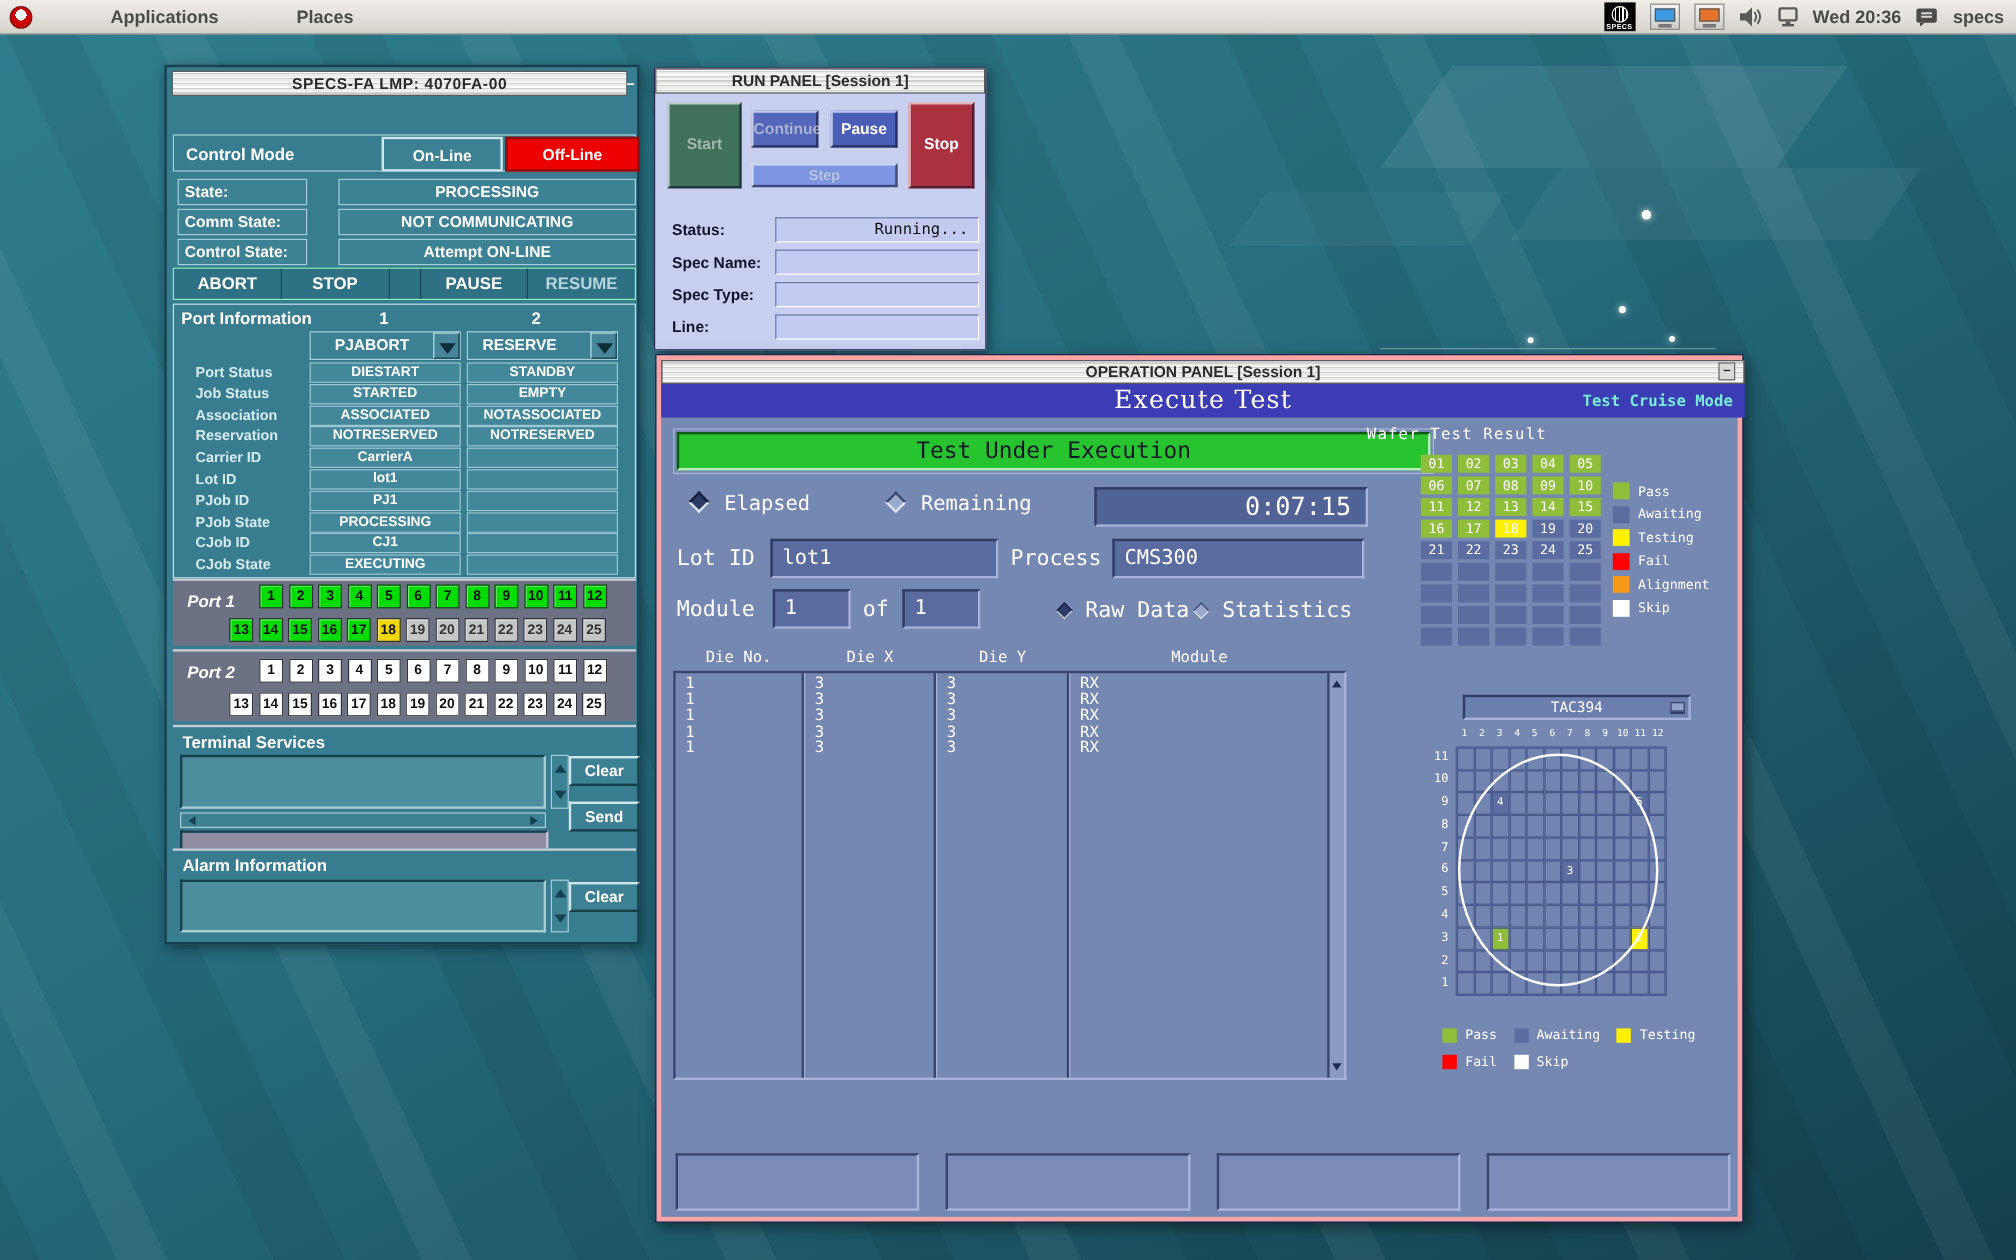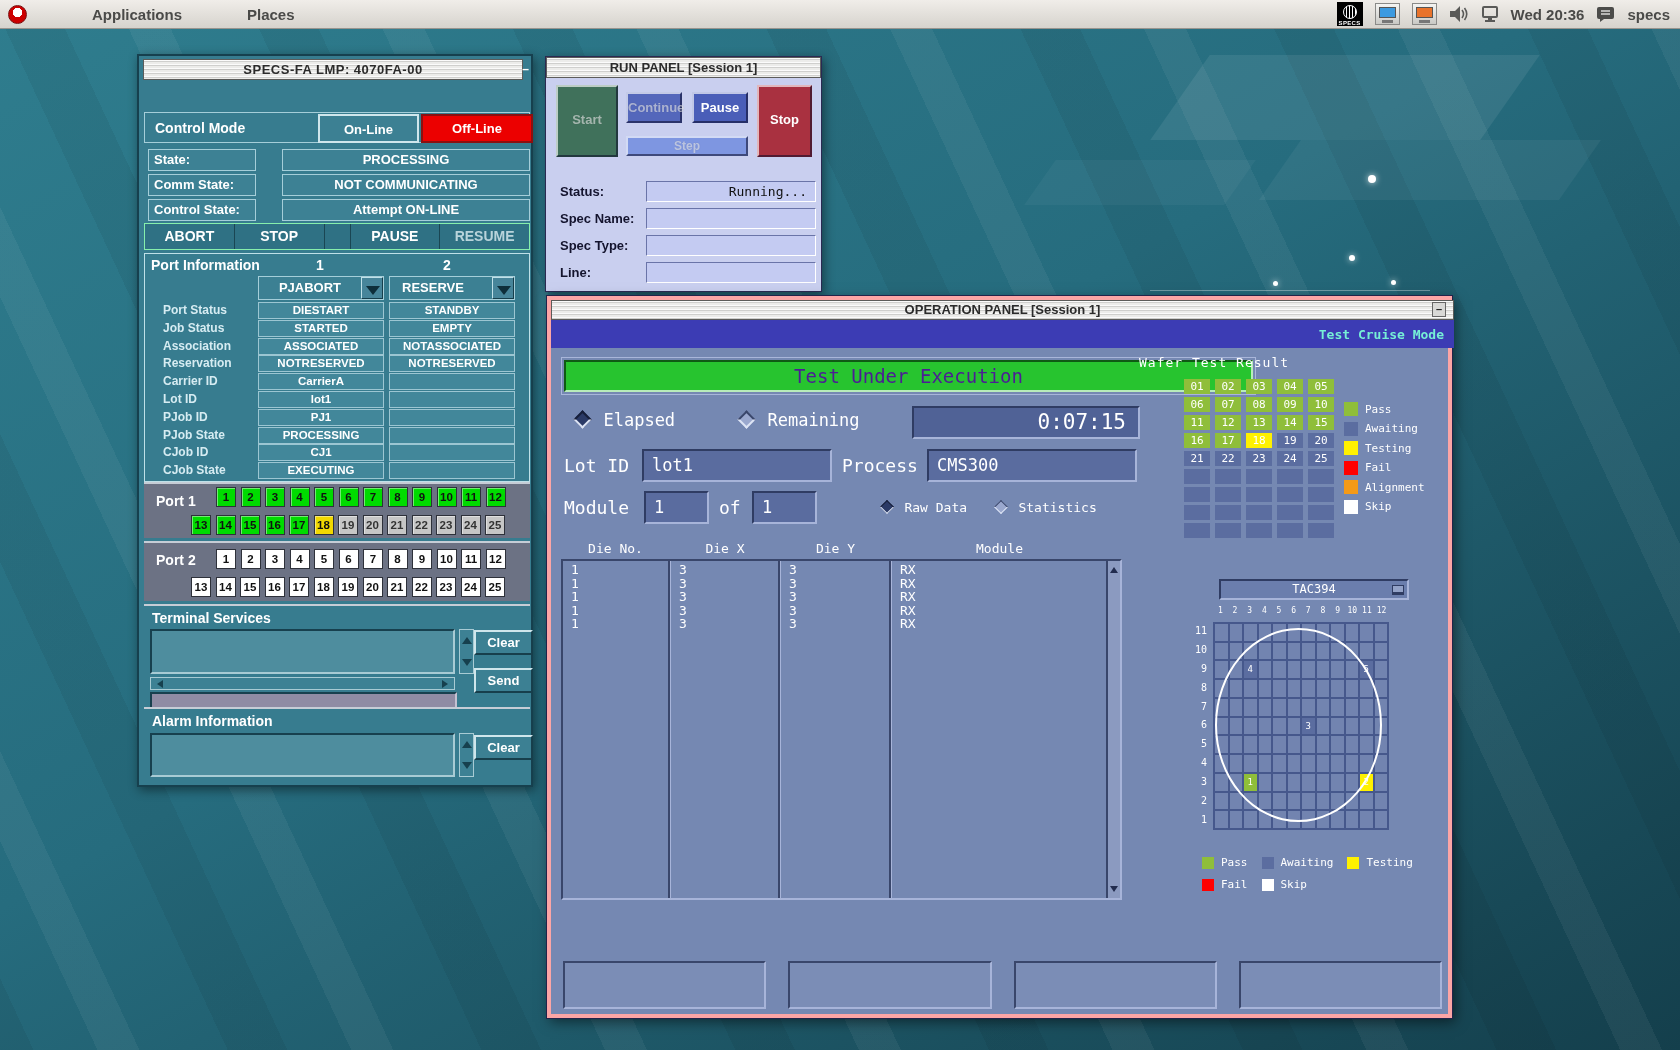--- a/index.html
+++ b/index.html
@@ -62,21 +62,21 @@
   .pi-dd { position:absolute; top:22px; height:24px; width:126px; background:#3c8093; display:flex; }
   .pi-dd .ddl { flex:1; color:#fff; font-weight:bold; font-size:13px; text-align:center; line-height:22px; }
   .pi-dd .arrow { width:22px; background:#47859a; position:relative; }
   .pi-dd .arrow::after { content:""; position:absolute; left:4px; top:8px; border:7px solid transparent; border-top:9px solid #0e2e3a; }
   .pi-rows { position:absolute; left:0; top:48px; width:386px; }
   .pi-row { position:relative; height:17.8px;font-weight:bold; }
   .pi-label { position:absolute; left:18px; top:1px; color:#d6ecf2; font-size:12px; }
   .pi-val { position:absolute; top:0; height:17px; width:126px; background:#42879a; border:1px solid #9cc6d2; color:#fff; font-size:11.5px; text-align:center; line-height:15px; }
   .pi-val.v1 { left:113px; } .pi-val.v2 { left:244px; }
   .portzone { position:absolute; left:5px; width:386px; background:#6c7284; border-top:2px solid #c6cdd6; }
-  .port-label { position:absolute; left:12px; top:9px; color:#fff; font-weight:bold; font-size:14px; }
+  .port-label { position:absolute; left:12px; top:9px; color:#fff; font-weight:bold; font-size:14px;font-style:italic; }
   .srow { position:absolute; display:flex; gap:4.5px; }
   .slot { width:20px; height:20px; font-size:11.5px; font-weight:bold; color:#111; text-align:center; line-height:19px; border:1px solid #2e313a; box-shadow:inset 1px 1px 0 rgba(255,255,255,.45); }
   .slot.pass { background:#00db00; } .slot.testing { background:#f2d800; }
   .slot.off { background:#c6c6c6; color:#333; } .slot.empty { background:#ffffff; }
   .tsec { position:absolute; left:5px; width:386px; background:#377c8f; border-top:2px solid #c6cdd6; }
   .tsec .sect-title { position:absolute; left:8px; top:4px; color:#fff; font-weight:bold; font-size:14px; }
   .ttext { position:absolute; left:6px; background:#4e8d9e; border-top:2px solid #17404e; border-left:2px solid #17404e; border-bottom:2px solid #a8cbd4; border-right:2px solid #a8cbd4; }
   .vscroll { position:absolute; width:15px; background:#3d8194; border:1px solid #a8cbd4; }
   .vscroll .ar { position:absolute; left:2px; width:9px; height:9px; }
   .vscroll .up { top:2px; border:5px solid transparent; border-bottom:7px solid #16404e; }
@@ -105,28 +105,28 @@
     border-top:1px solid #6a74a8; border-left:1px solid #6a74a8; border-bottom:1px solid #fff; border-right:1px solid #fff;
     font-family:"DejaVu Sans Mono", monospace; font-size:13px; color:#111; text-align:right; line-height:19px; padding-right:8px; }
 
   
   .opp { position:absolute; left:547px; top:296px; width:905px; height:722px; background:#7588b2; border:4px solid #fca5a5; outline:1px solid #23234a; box-shadow:3px 4px 12px rgba(0,0,0,.5); }
   .opp .titlebar { position:absolute; left:0; top:0; width:903px; height:20px; font-size:13px; line-height:18px; }
   .opp-min { position:absolute; right:2px; top:2px; width:14px; height:15px; background:#d9d9d7; border:1px solid #666; color:#222; font-weight:bold; font-size:11px; line-height:13px; text-align:center; }
   .opp-header { position:absolute; left:0; top:20px; width:903px; height:28px; background:#3c3cb4; }
   .opp-header .h-title { position:absolute; width:100%; text-align:center; top:1px; color:#fff; font-family:"DejaVu Serif", serif; font-size:21px; letter-spacing:1px; }
   .opp-header .h-mode { position:absolute; right:10px; top:7px; color:#76efd6; font-family:"DejaVu Sans Mono", monospace; font-weight:bold; font-size:13px; }
-  .banner { position:absolute; left:13px; top:60px; width:689px; height:32px; background:#27c42f; color:#4c1d95; font-family:"DejaVu Sans Mono", monospace; font-size:19px; text-align:center; line-height:29px;
+  .banner { position:absolute; left:13px; top:60px; width:628px; height:32px; background:#27c42f; color:#0f172a; font-family:"DejaVu Sans Mono", monospace; font-size:19px; text-align:center; line-height:29px;
     border-top:2px solid #0f5a14; border-left:2px solid #0f5a14; border-bottom:2px solid #b8ecba; border-right:2px solid #b8ecba; outline:1px solid #a9b6da; outline-offset:2px; }
   .diamond { display:inline-block; width:13px; height:13px; transform:rotate(45deg); background:#9aa8ce;
     border-top:2px solid #39466b; border-left:2px solid #39466b; border-bottom:2px solid #dde4f4; border-right:2px solid #dde4f4; }
   .diamond.sel { background:#2b3a66; border-top-color:#171f3a; border-left-color:#171f3a; }
   .diamond.small { width:10px; height:10px; border-width:1.5px; }
   .radio-lb { color:#fff; font-family:"DejaVu Sans Mono", monospace; font-size:17px; margin-left:10px; }
-  .radio-lb.small { font-size:13px; margin-left:8px; }
+  .radio-lb.small { font-size:18px; margin-left:8px; }
   .sunken { background:#5a6c9f; border-top:2px solid #2f3c63; border-left:2px solid #2f3c63; border-bottom:2px solid #a7b4d9; border-right:2px solid #a7b4d9; color:#fff; font-family:"DejaVu Sans Mono", monospace; }
   .timerbox { position:absolute; left:361px; top:106px; width:228px; height:33px; background:#506296; font-size:21px; text-align:right; line-height:29px; padding-right:12px; }
   .oplabel { position:absolute; color:#fff; font-family:"DejaVu Sans Mono", monospace; font-size:18px; }
   .opfield { position:absolute; height:33px; font-size:17px; line-height:29px; padding-left:8px; }
   .die-headers { position:absolute; left:10px; top:241px; width:547px; display:flex; color:#fff; font-family:"DejaVu Sans Mono", monospace; font-size:13px; text-align:center; }
   .die-table { position:absolute; left:10px; top:259px; width:561px; height:341px; border-top:2px solid #39466b; border-left:2px solid #39466b; border-bottom:2px solid #a7b4d9; border-right:2px solid #a7b4d9; background:#7588b2; }
   .die-col { position:absolute; top:0; bottom:0; border-left:1px solid #a7b4d9; border-right:2px solid #39466b; padding:2px 0 0 8px; }
   .die-cell { color:#fff; font-family:"DejaVu Sans Mono", monospace; font-size:13px; line-height:13.5px; }
   .die-scroll { position:absolute; right:0; top:0; bottom:0; width:14px; background:#8b9ac0; border-left:2px solid #39466b; }
   .die-scroll .up { position:absolute; left:2px; top:2px; border:4px solid transparent; border-bottom:6px solid #222c4e; }
@@ -424,20 +424,21 @@
   <div class="rfield" style="top:205px;">
     <span class="fl">Line:</span>
     <span class="fv"></span>
   </div>
 </div>
 
 <div class="opp">
   <div class="titlebar">OPERATION PANEL [Session 1]</div>
   <div class="opp-min">–</div>
   <div class="opp-header">
+    <div class="h-title">Execute Test</div>
     <div class="h-mode">Test Cruise Mode</div>
   </div>
 
   <div class="banner">Test Under Execution</div>
 
   <div style="position:absolute;left:25px;top:110px;">
     <span class="diamond sel"></span>
     <span class="radio-lb">Elapsed</span>
   </div>
   <div style="position:absolute;left:189px;top:110px;">

